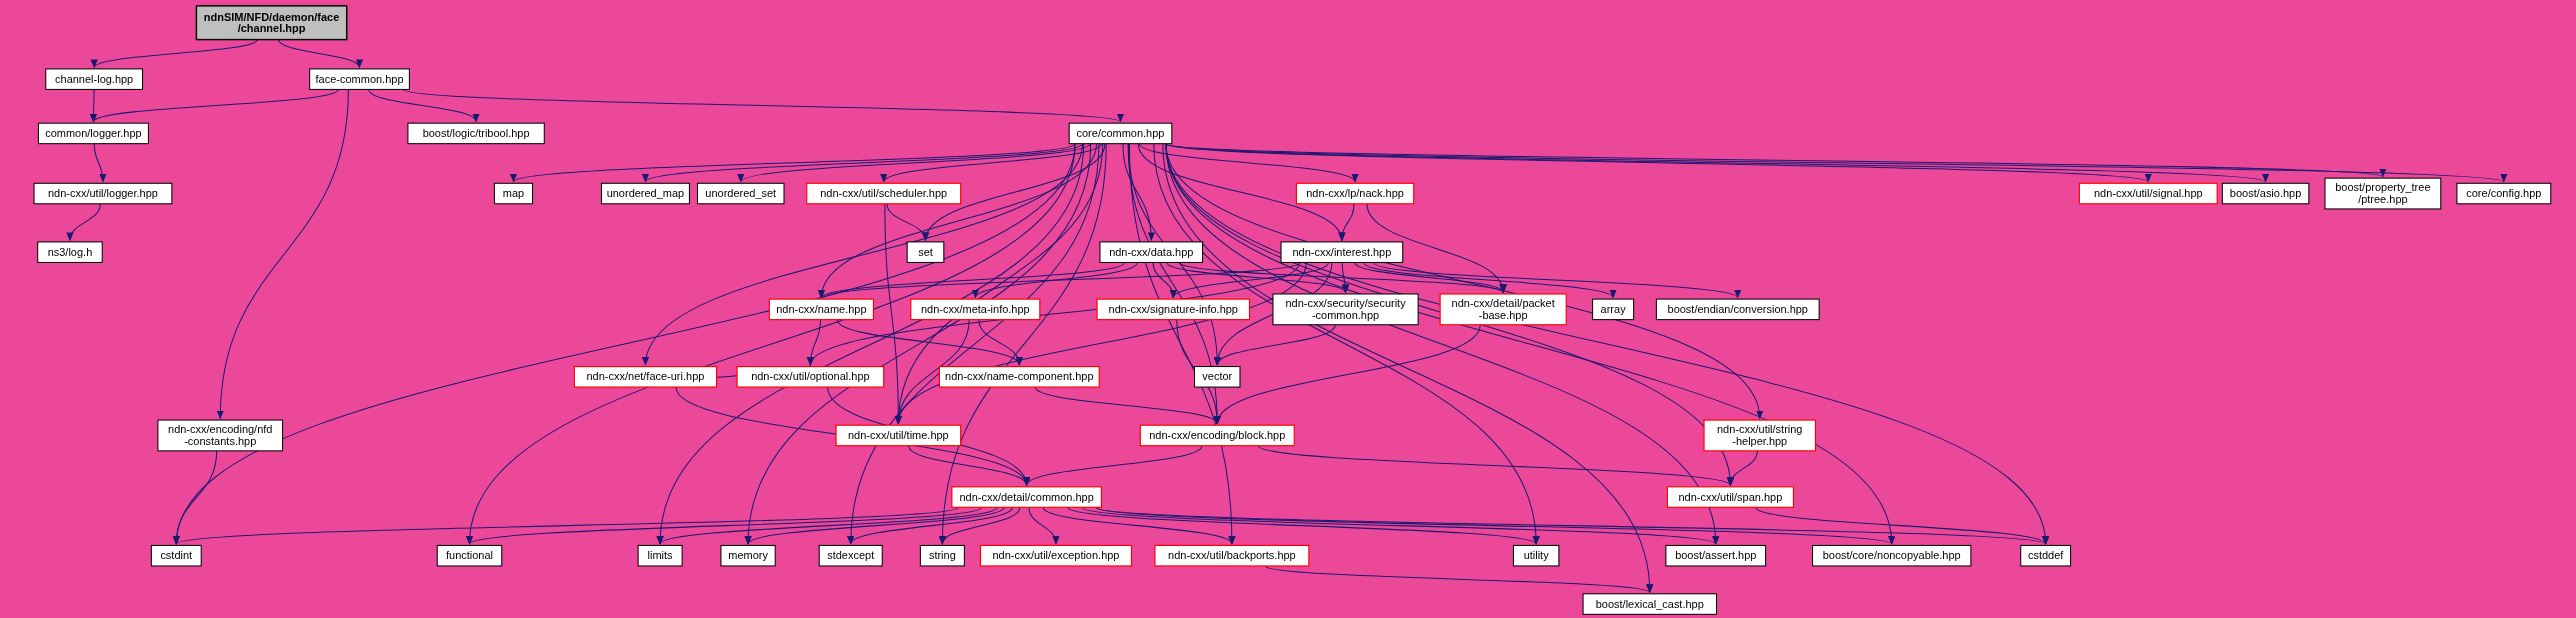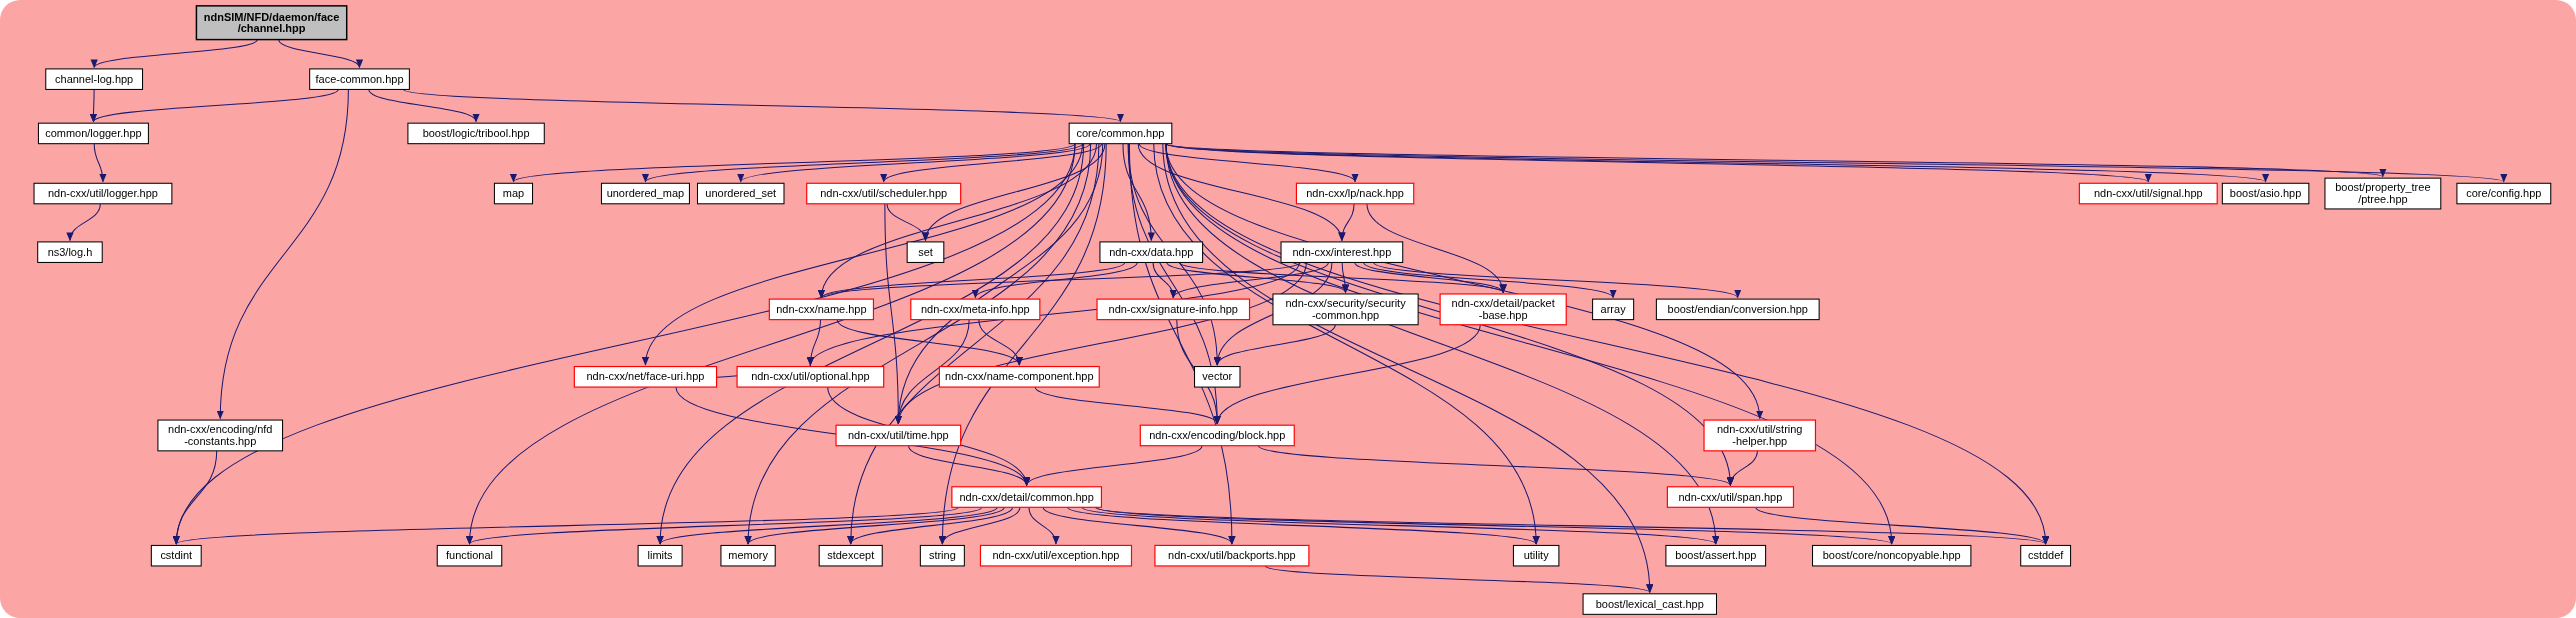--- a/index.html
+++ b/index.html
@@ -4,22 +4,21 @@
 <style>
   html, body {
     margin: 0;
     padding: 0;
     background: #ffffff;
   }
   .canvas-wrap {
     width: 2576px;
     height: 618px;
     position: relative;
-    background: #fca5a5;
-    border-radius: 20px;
+    background: #ec4899;
   }
   svg {
     display: block;
   }
   .edge {
     fill: none;
     stroke: #191970;
     stroke-width: 1.4;
   }
   .node rect {

